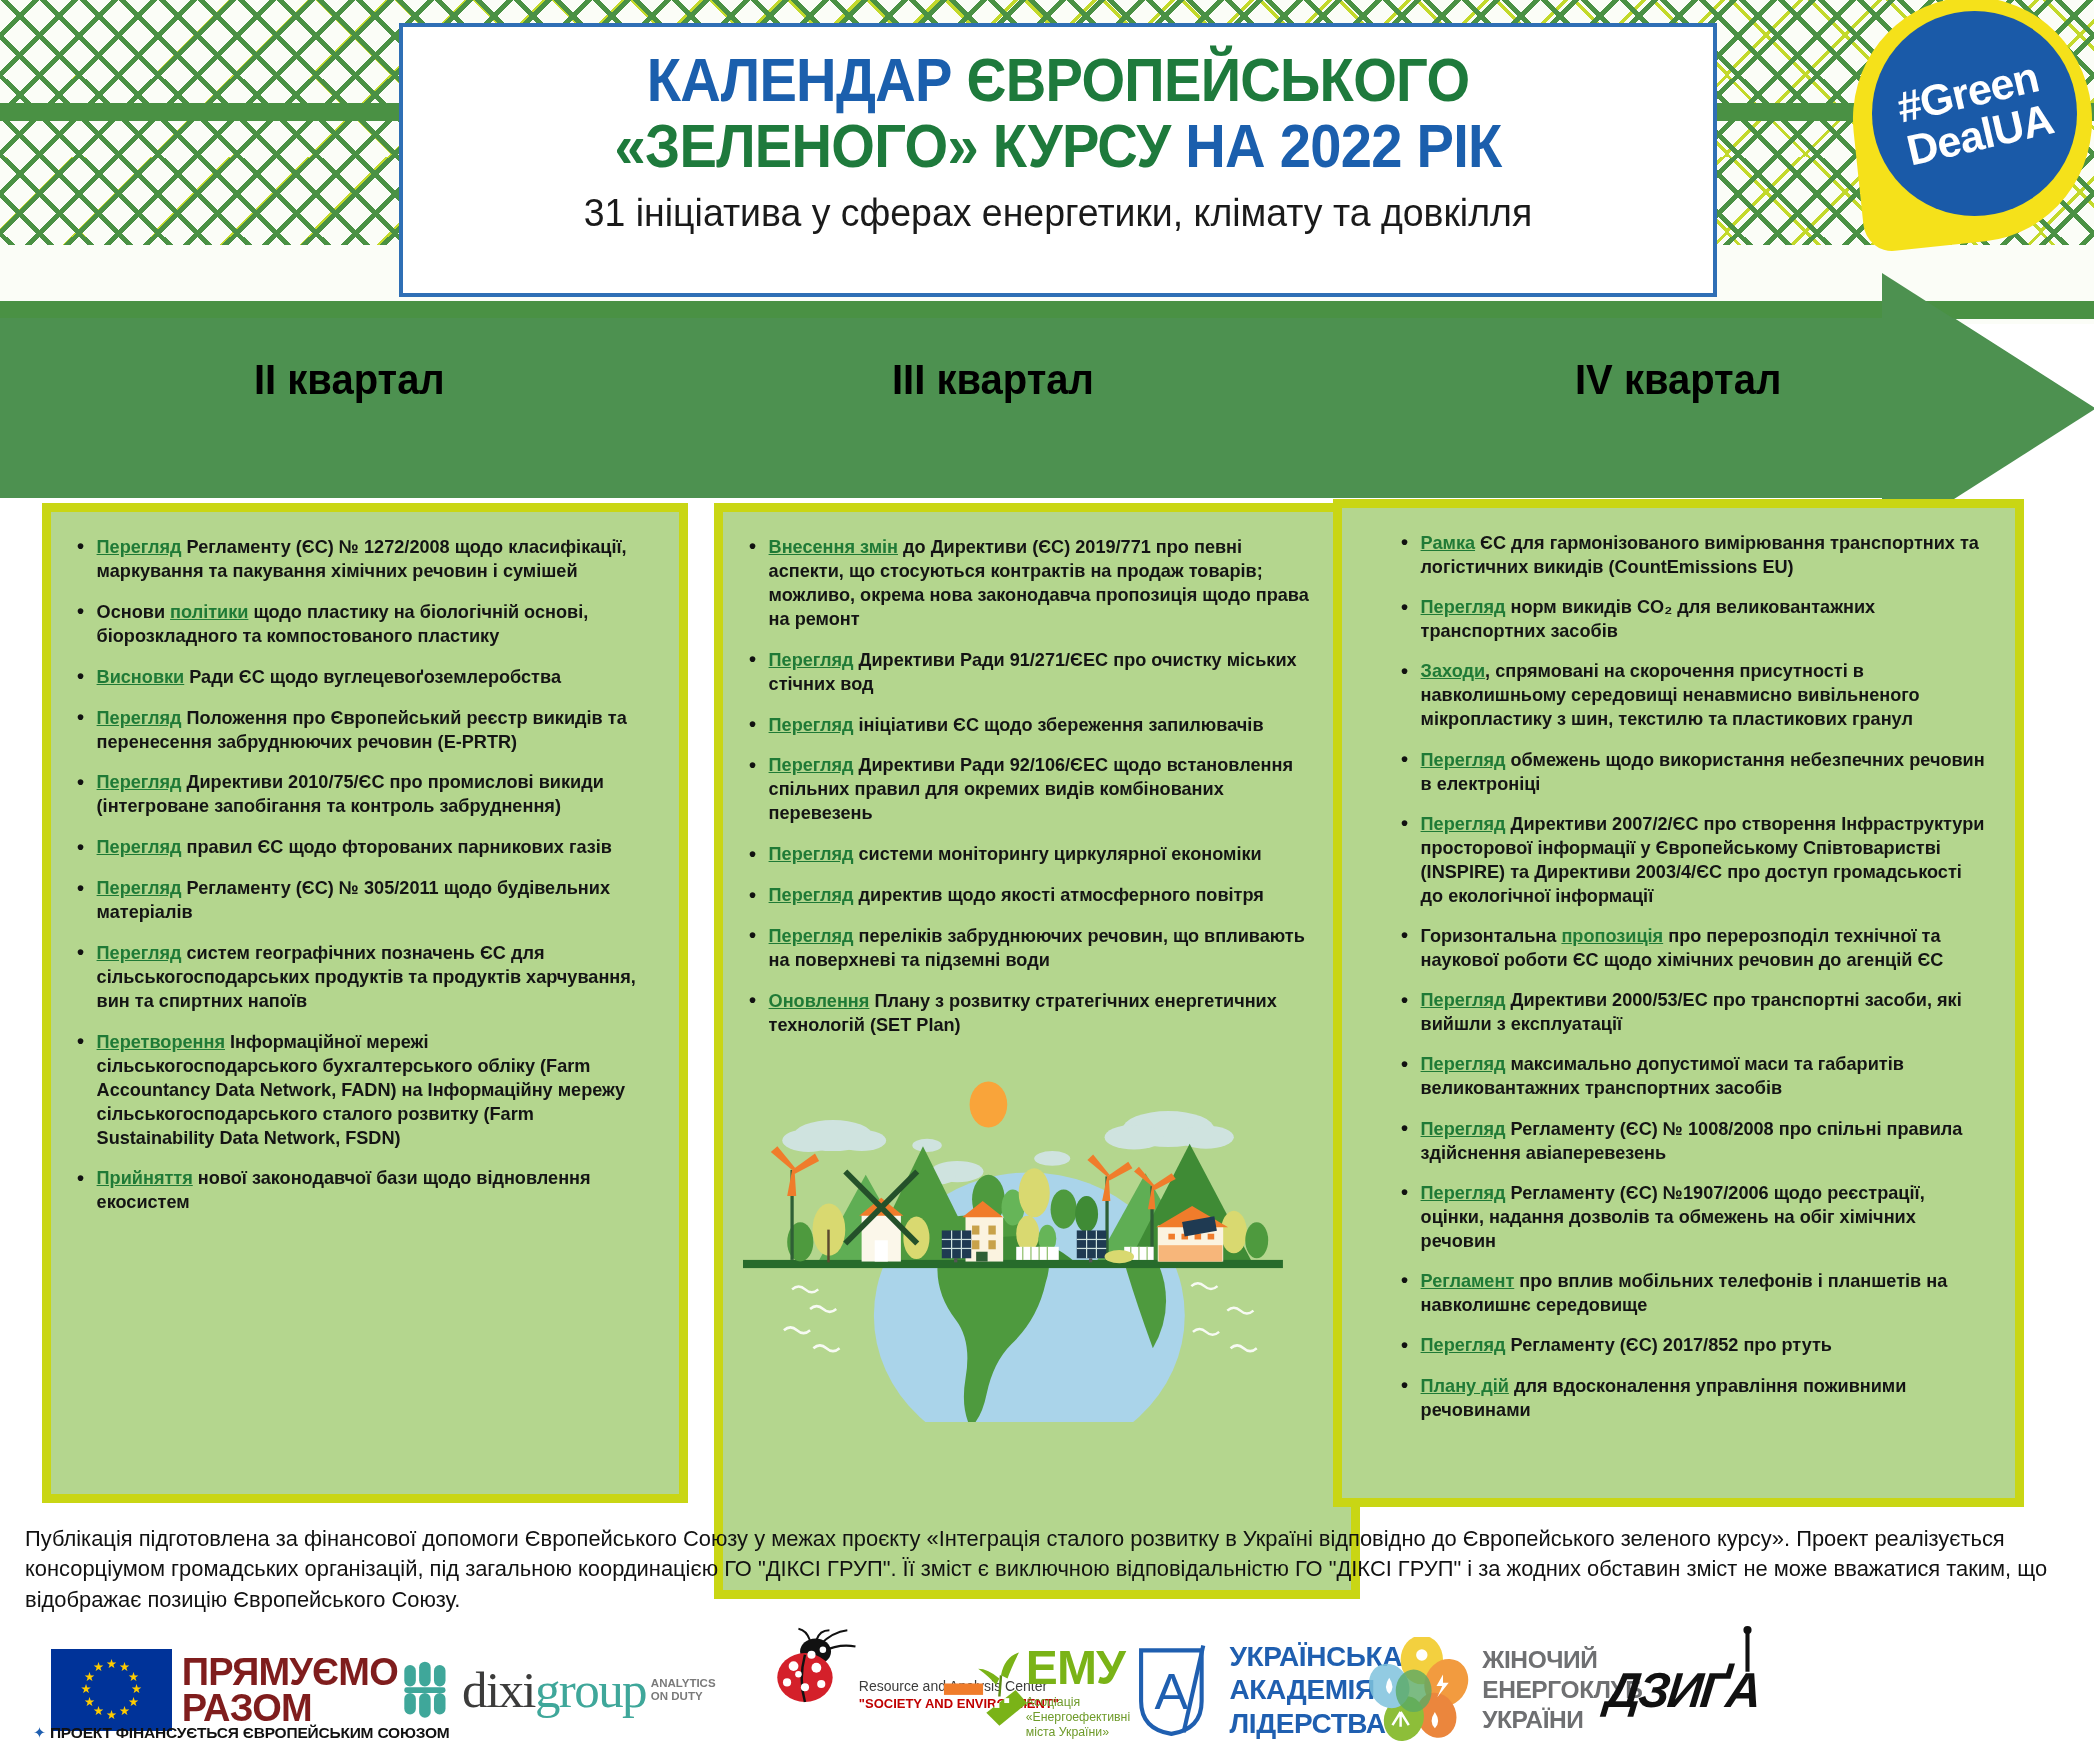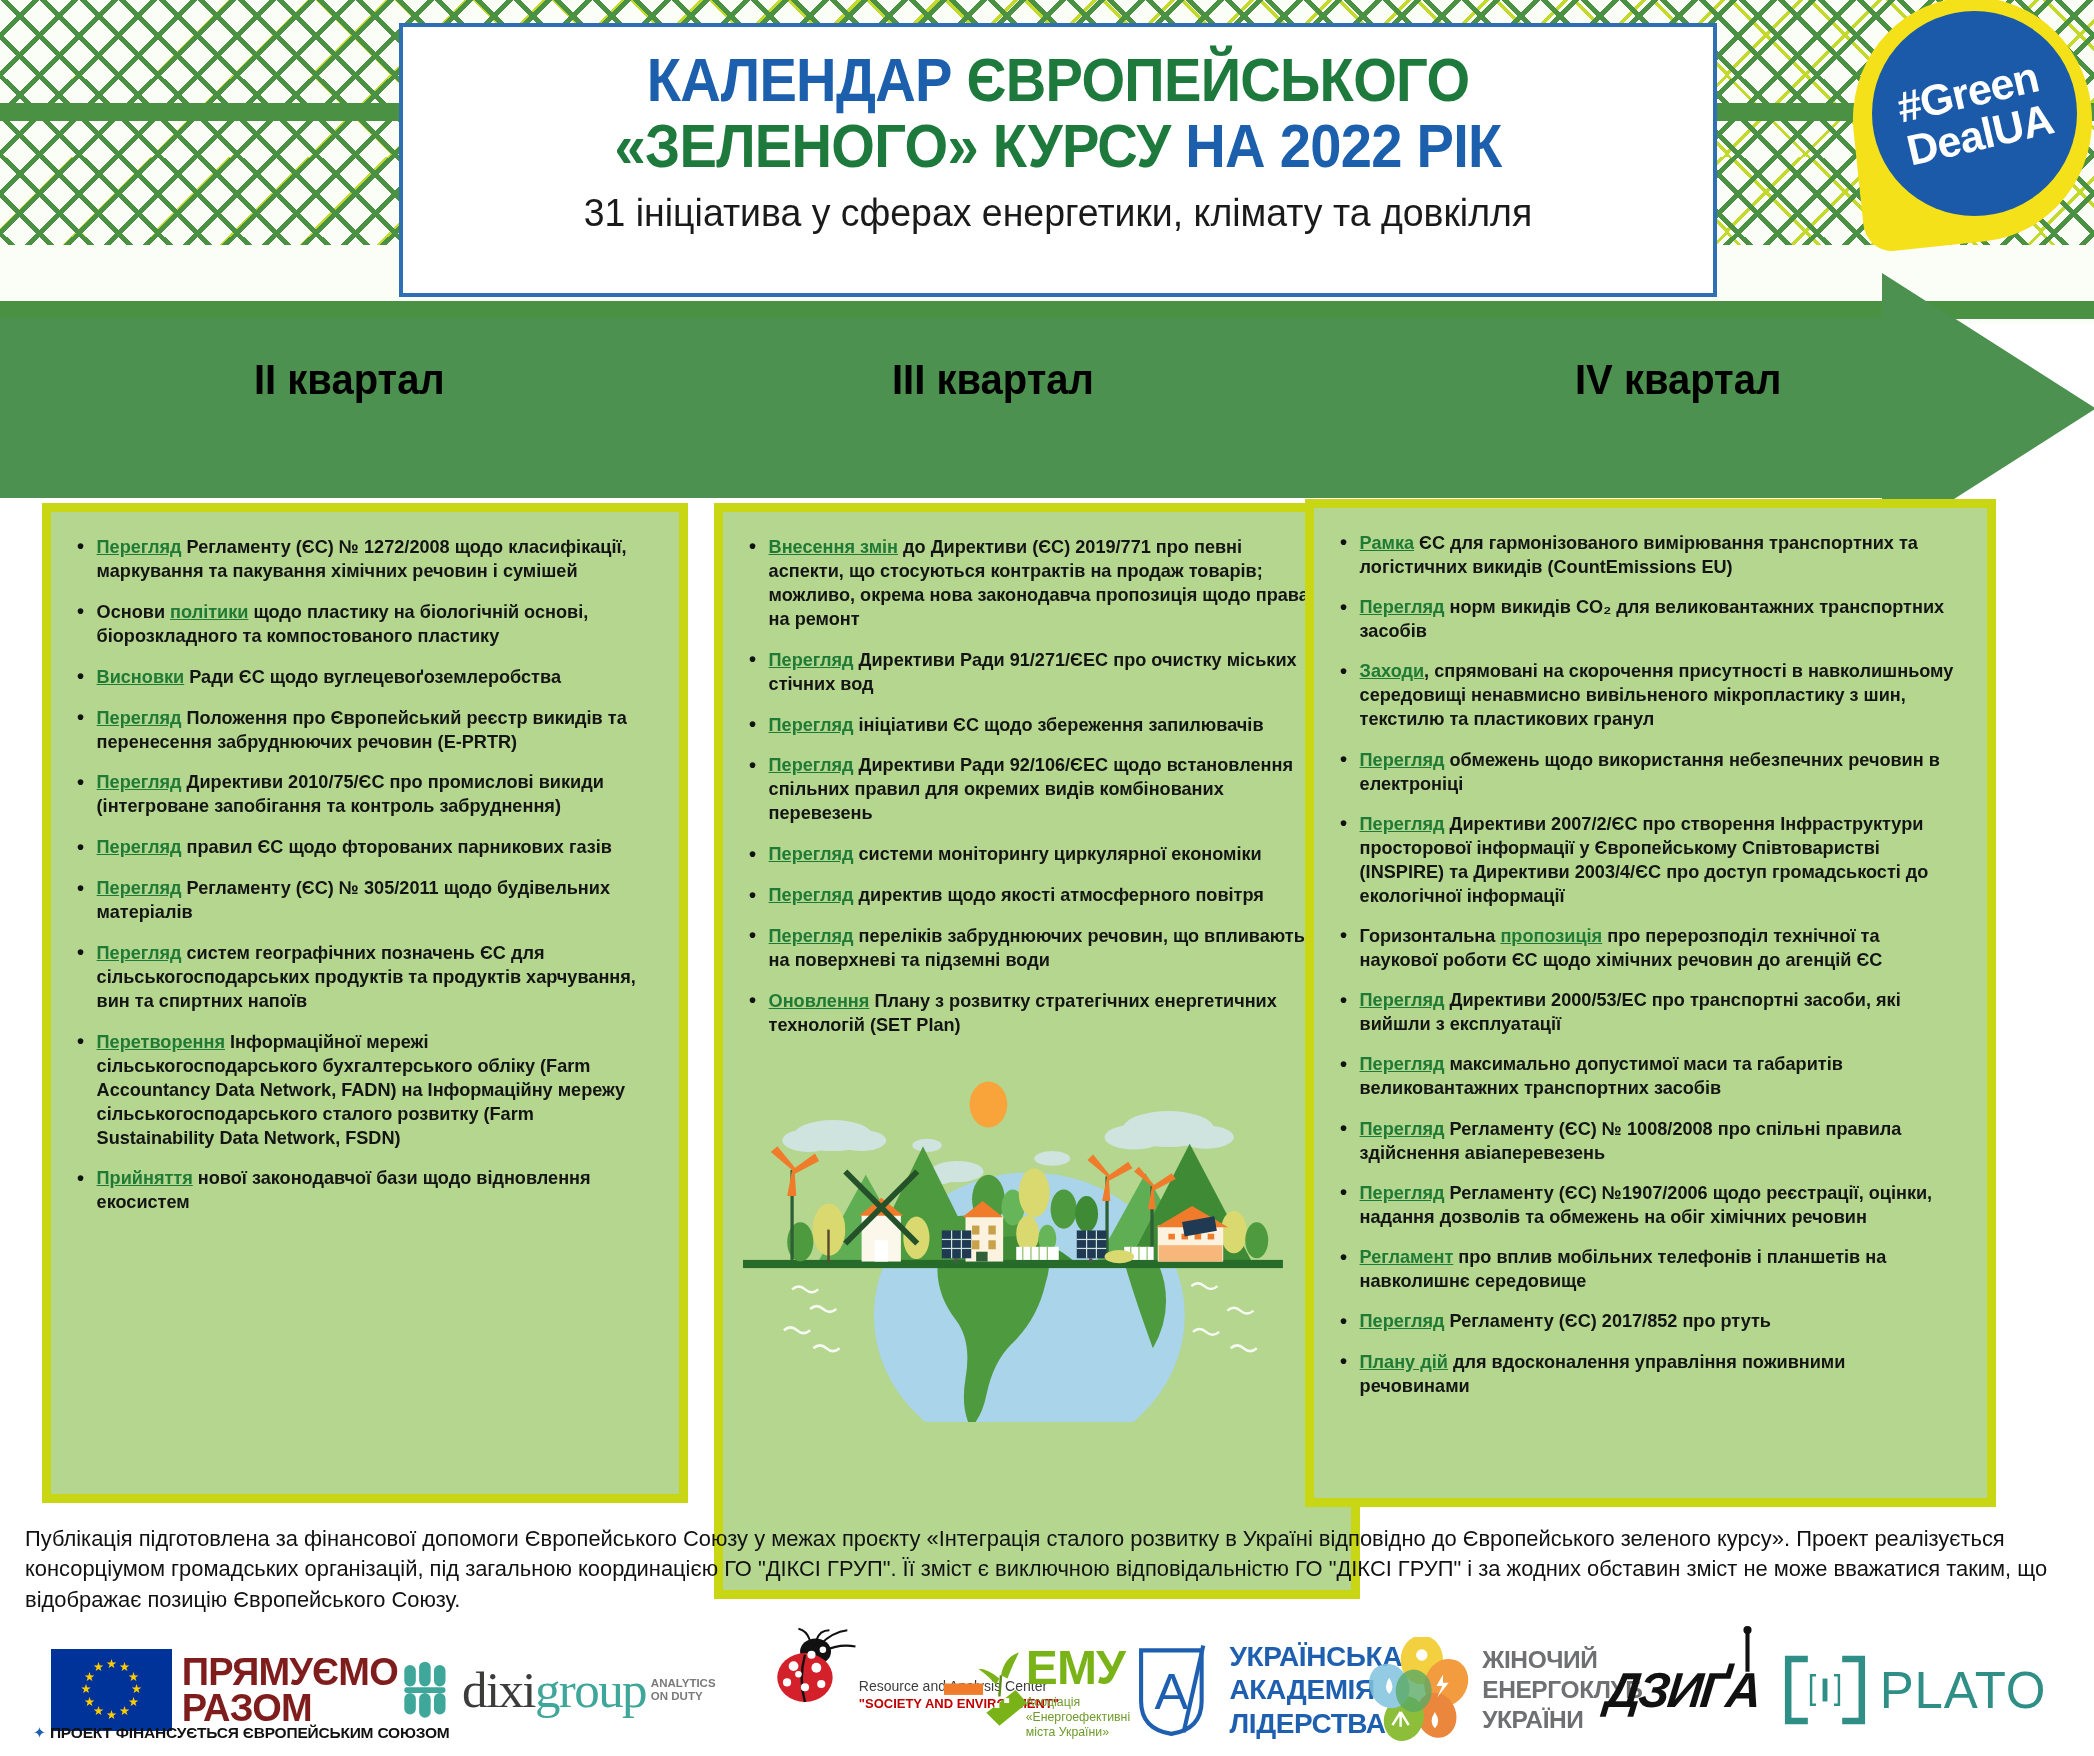--- a/index.html
+++ b/index.html
@@ -115,21 +115,21 @@
 
   .col {
     position:absolute; top:499px;
     background:#b4d68e;
     border: 9px solid #c9d614;
     z-index: 4;
     margin-left: 12px;
   }
   .col.c1 { left: 29.5px;   width: 646px; top: 503px; height: 1000px; }
   .col.c2 { left: 702px;  width: 646px; top: 503px; height: 1096px; }
-  .col.c3 { left: 1293px; width: 691px; top: 499px; height: 1008px; }
+  .col.c3 { left: 1321px; width: 691px; top: 499px; height: 1008px; padding-left: 33px; }
 
   ul.items { list-style: none; padding: 23px 21px 8.2px 18px; }
   ul.items li {
     position: relative;
     padding-left: 28px;
     margin-bottom: 17px;
     font-size: 18.4px;
     line-height: 1.30;
     color: #141414;
     font-weight: 600;
@@ -557,30 +557,16 @@
     <div class="logo" style="left:1606px;">
       <div style="position:relative;">
         <div class="dzyga-word">ДЗИҐА</div>
         <svg style="position:absolute; right:-4.9px; top:-36px;" width="33" height="49" viewBox="0 0 40 60">
           <line x1="20" y1="4" x2="20" y2="56" stroke="#111" stroke-width="5"></line>
           <circle cx="20" cy="5" r="5" fill="#111"></circle>
         </svg>
       </div>
     </div>
 
-    <div class="logo" style="left:1780px;">
-      <svg width="90" height="72" viewBox="0 0 110 88">
-        <g stroke="#2f8f86" stroke-width="8" fill="none">
-          <path d="M34 6 H10 V82 H34"></path>
-            <path d="M76 6 H100 V82 H76"></path>
-        </g>
-        <g stroke="#2f8f86" stroke-width="3" fill="none">
-          <path d="M44 26 H38 V62 H44"></path>
-            <path d="M66 26 H72 V62 H66"></path>
-        </g>
-        <rect x="52" y="30" width="6" height="28" fill="#2f8f86"></rect>
-      </svg>
-      <div class="plato-word" style="margin-left:9.8px;">PLATO</div>
-    </div>
 
   </div>
 </div>
 
 
 </body></html>

